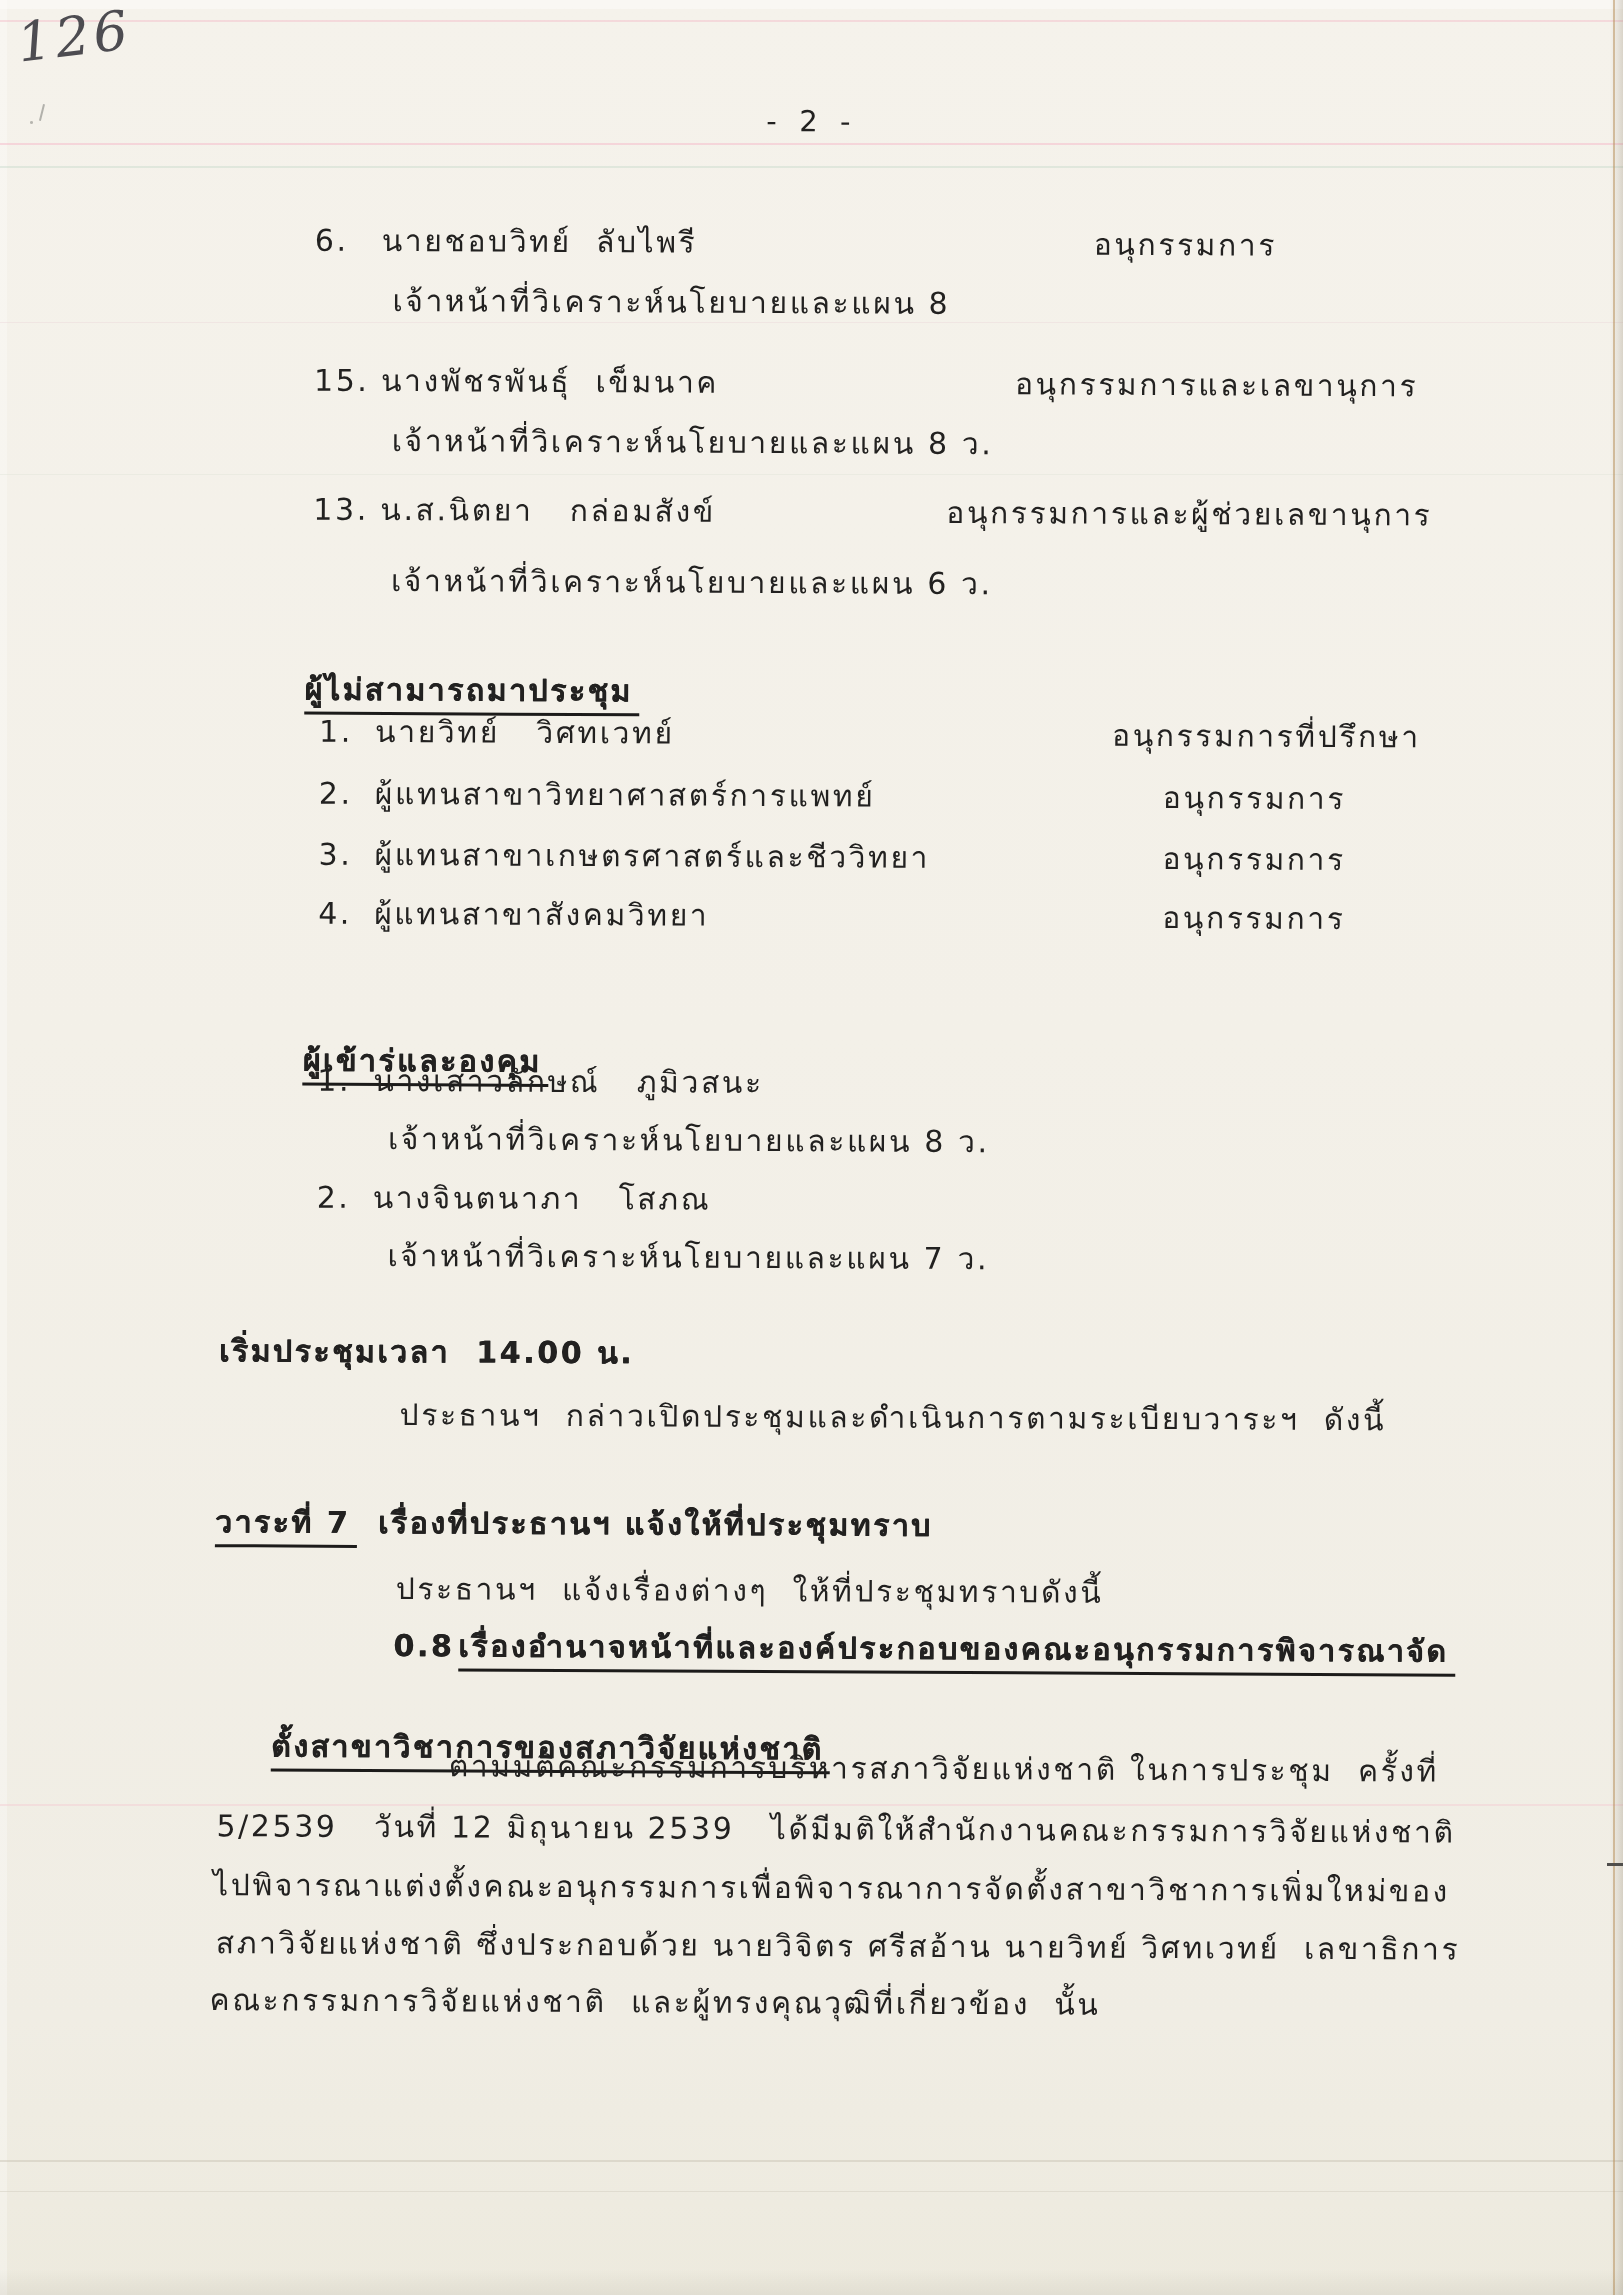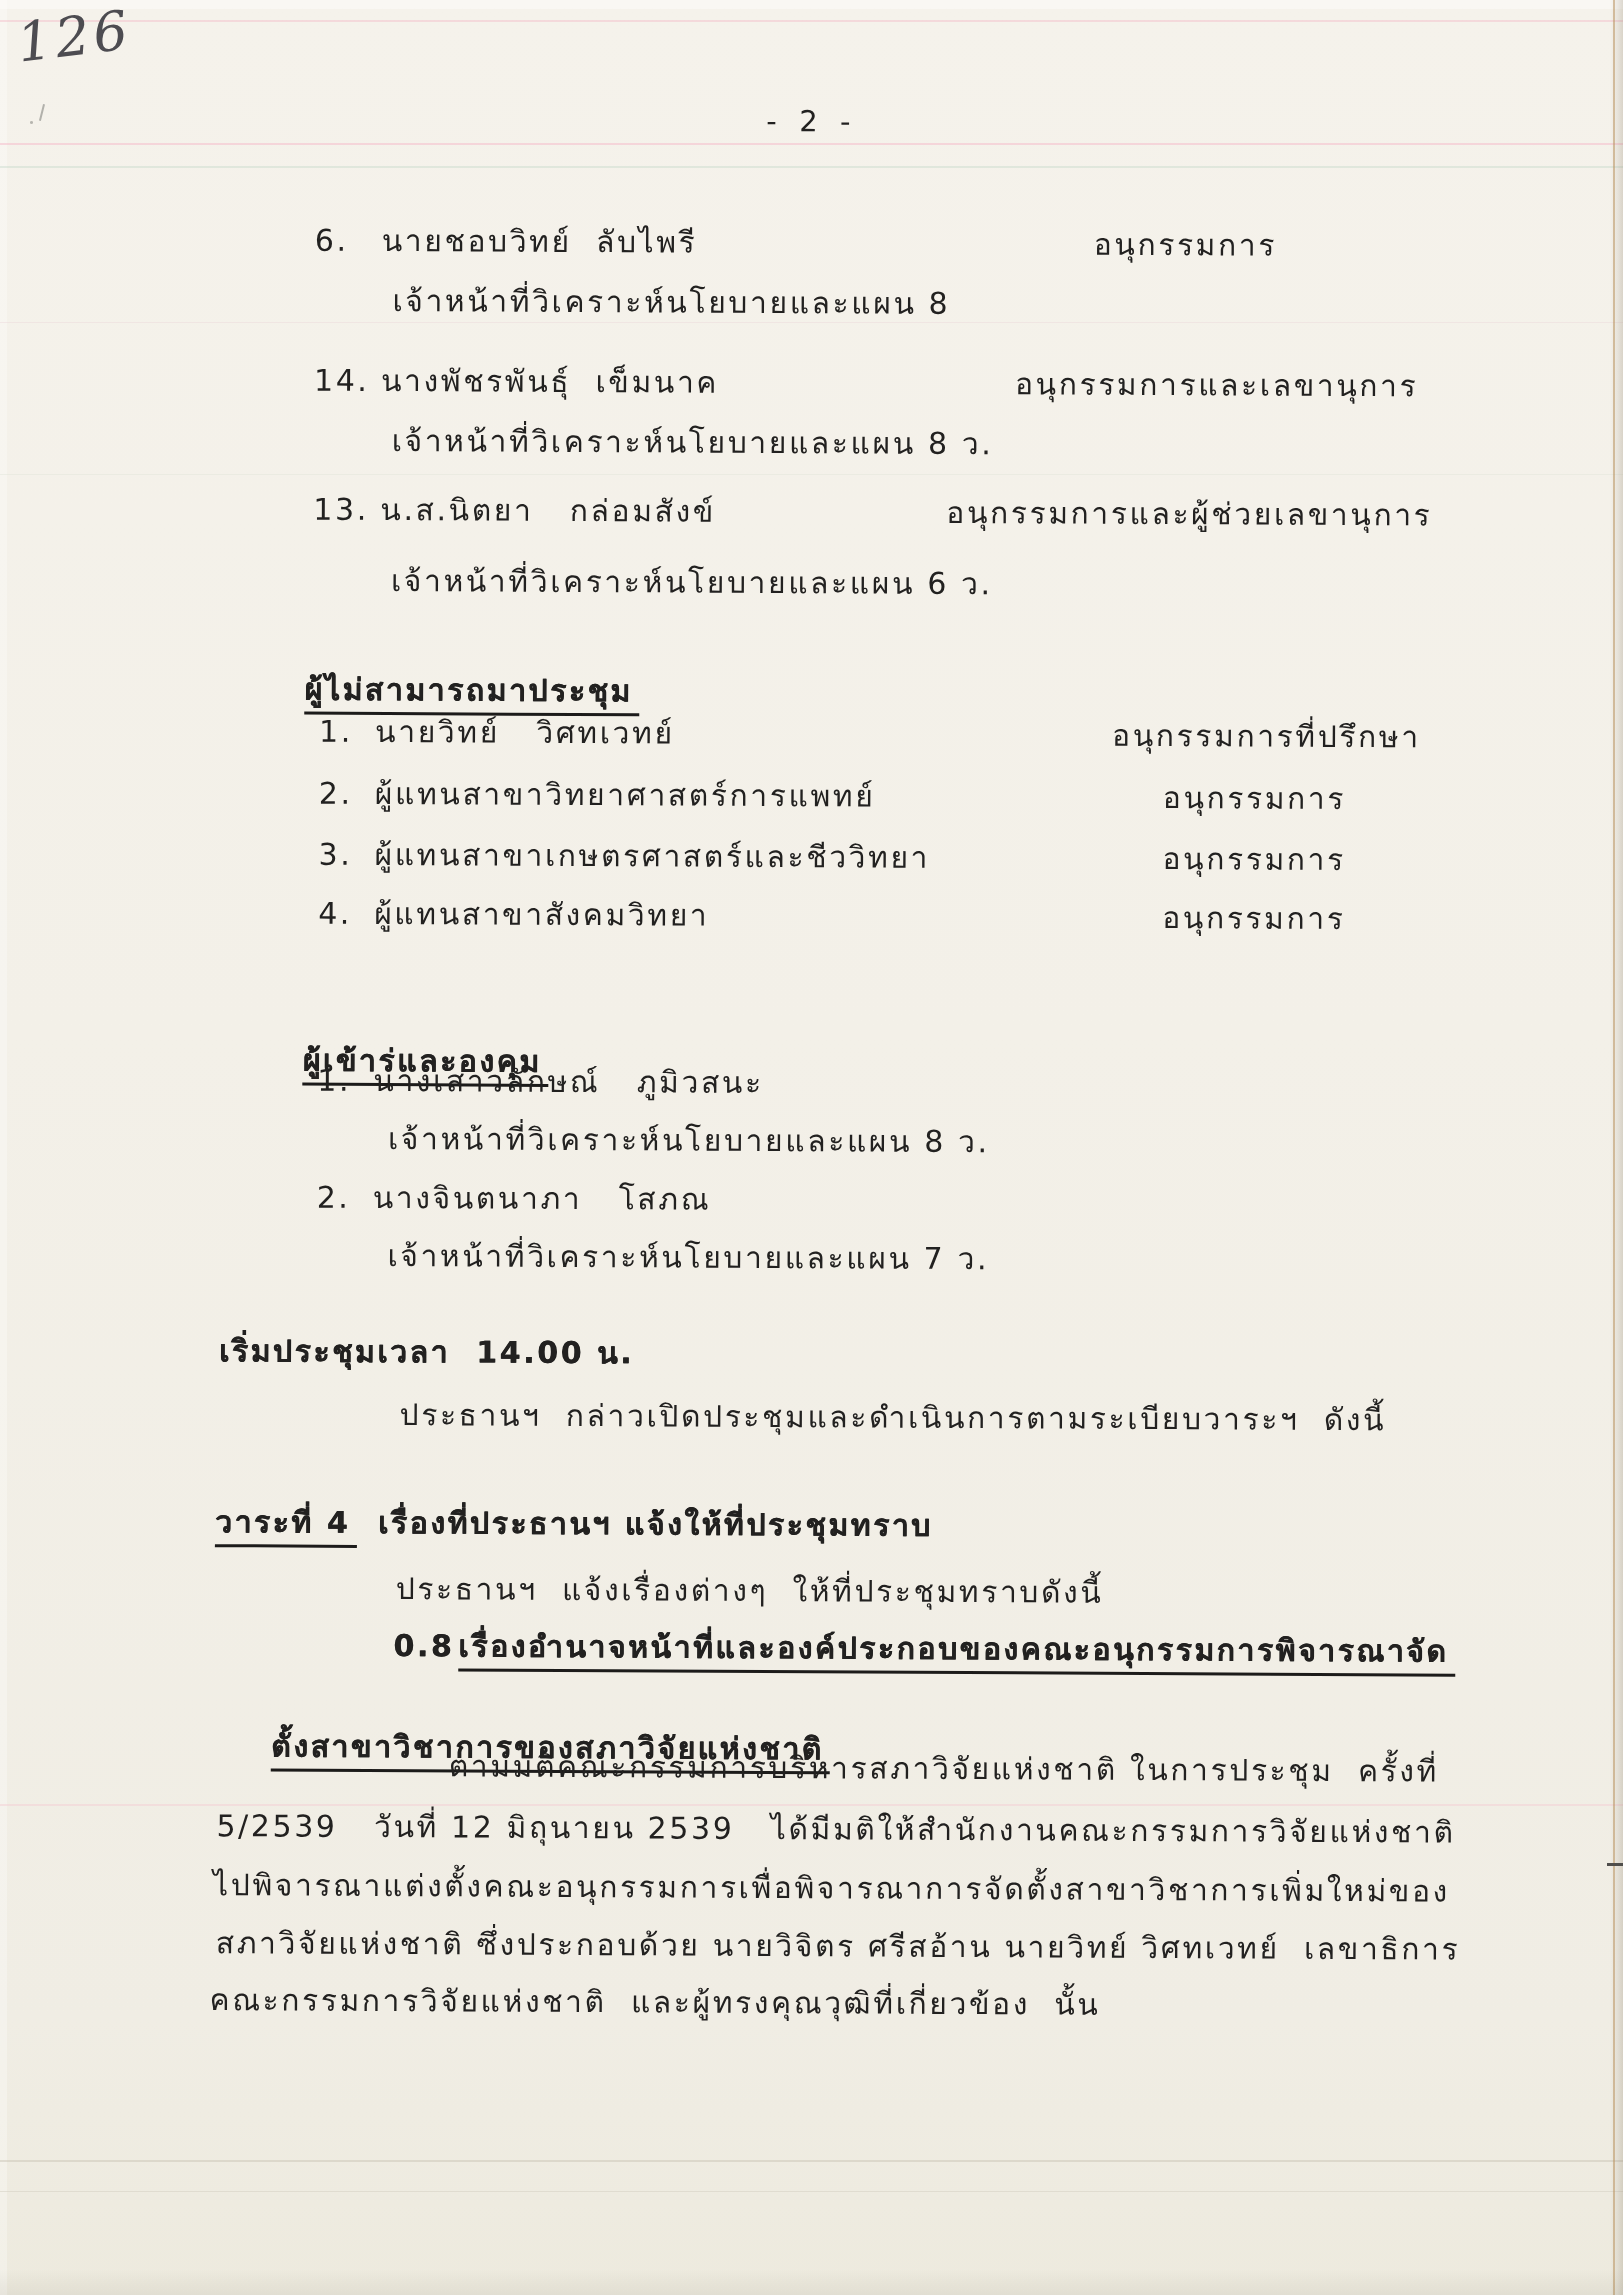--- a/index.html
+++ b/index.html
@@ -102,21 +102,21 @@
     <div class="ln pagenum" style="left:767px; top:97px;">- 2 -</div>
 
     <div class="row" style="top:218px;">
       <span class="ln" style="left:316px;">6.</span>
       <span class="ln" style="left:383px;">นายชอบวิทย์  ลับไพรี</span>
       <span class="ln" style="left:1095px;">อนุกรรมการ</span>
     </div>
     <div class="ln" style="left:394px; top:278px;">เจ้าหน้าที่วิเคราะห์นโยบายและแผน 8</div>
 
     <div class="row" style="top:358px;">
-      <span class="ln" style="left:316px;">14.</span>
+      <span class="ln" style="left:316px;">15.</span>
       <span class="ln" style="left:383px;">นางพัชรพันธุ์  เข็มนาค</span>
       <span class="ln" style="left:1017px;">อนุกรรมการและเลขานุการ</span>
     </div>
     <div class="ln" style="left:394px; top:418px;">เจ้าหน้าที่วิเคราะห์นโยบายและแผน 8 ว.</div>
 
     <div class="row" style="top:487px;">
       <span class="ln" style="left:316px;">13.</span>
       <span class="ln" style="left:383px;">น.ส.นิตยา   กล่อมสังข์</span>
       <span class="ln" style="left:949px;">อนุกรรมการและผู้ช่วยเลขานุการ</span>
     </div>
@@ -160,21 +160,21 @@
     <div class="row" style="top:1175px;">
       <span class="ln" style="left:323px;">2.</span>
       <span class="ln" style="left:379px;">นางจินตนาภา   โสภณ</span>
     </div>
     <div class="ln" style="left:394px; top:1233px;">เจ้าหน้าที่วิเคราะห์นโยบายและแผน 7 ว.</div>
 
     <div class="ln bold" style="left:226px; top:1329px;">เริ่มประชุมเวลา  14.00 น.</div>
     <div class="ln" style="left:407px; top:1392px;">ประธานฯ  กล่าวเปิดประชุมและดำเนินการตามระเบียบวาระฯ  ดังนี้</div>
 
     <div class="row" style="top:1500px;">
-      <span class="ln bold" style="left:223px;"><span class="ul">วาระที่ 4</span></span>
+      <span class="ln bold" style="left:223px;"><span class="ul">วาระที่ 7</span></span>
       <span class="ln bold" style="left:386px;">เรื่องที่ประธานฯ แจ้งให้ที่ประชุมทราบ</span>
     </div>
     <div class="ln" style="left:404px; top:1566px;">ประธานฯ  แจ้งเรื่องต่างๆ  ให้ที่ประชุมทราบดังนี้</div>
 
     <div class="row" style="top:1623px;">
       <span class="ln bold" style="left:402px;">0.8</span>
       <span class="ln bold" style="left:467px;"><span class="ul">เรื่องอำนาจหน้าที่และองค์ประกอบของคณะอนุกรรมการพิจารณาจัด</span></span>
     </div>
     <div class="ln bold" style="left:202px; top:1682px;">
       <span class="ul">ตั้งสาขาวิชาการของสภาวิจัยแห่งชาติ</span>

